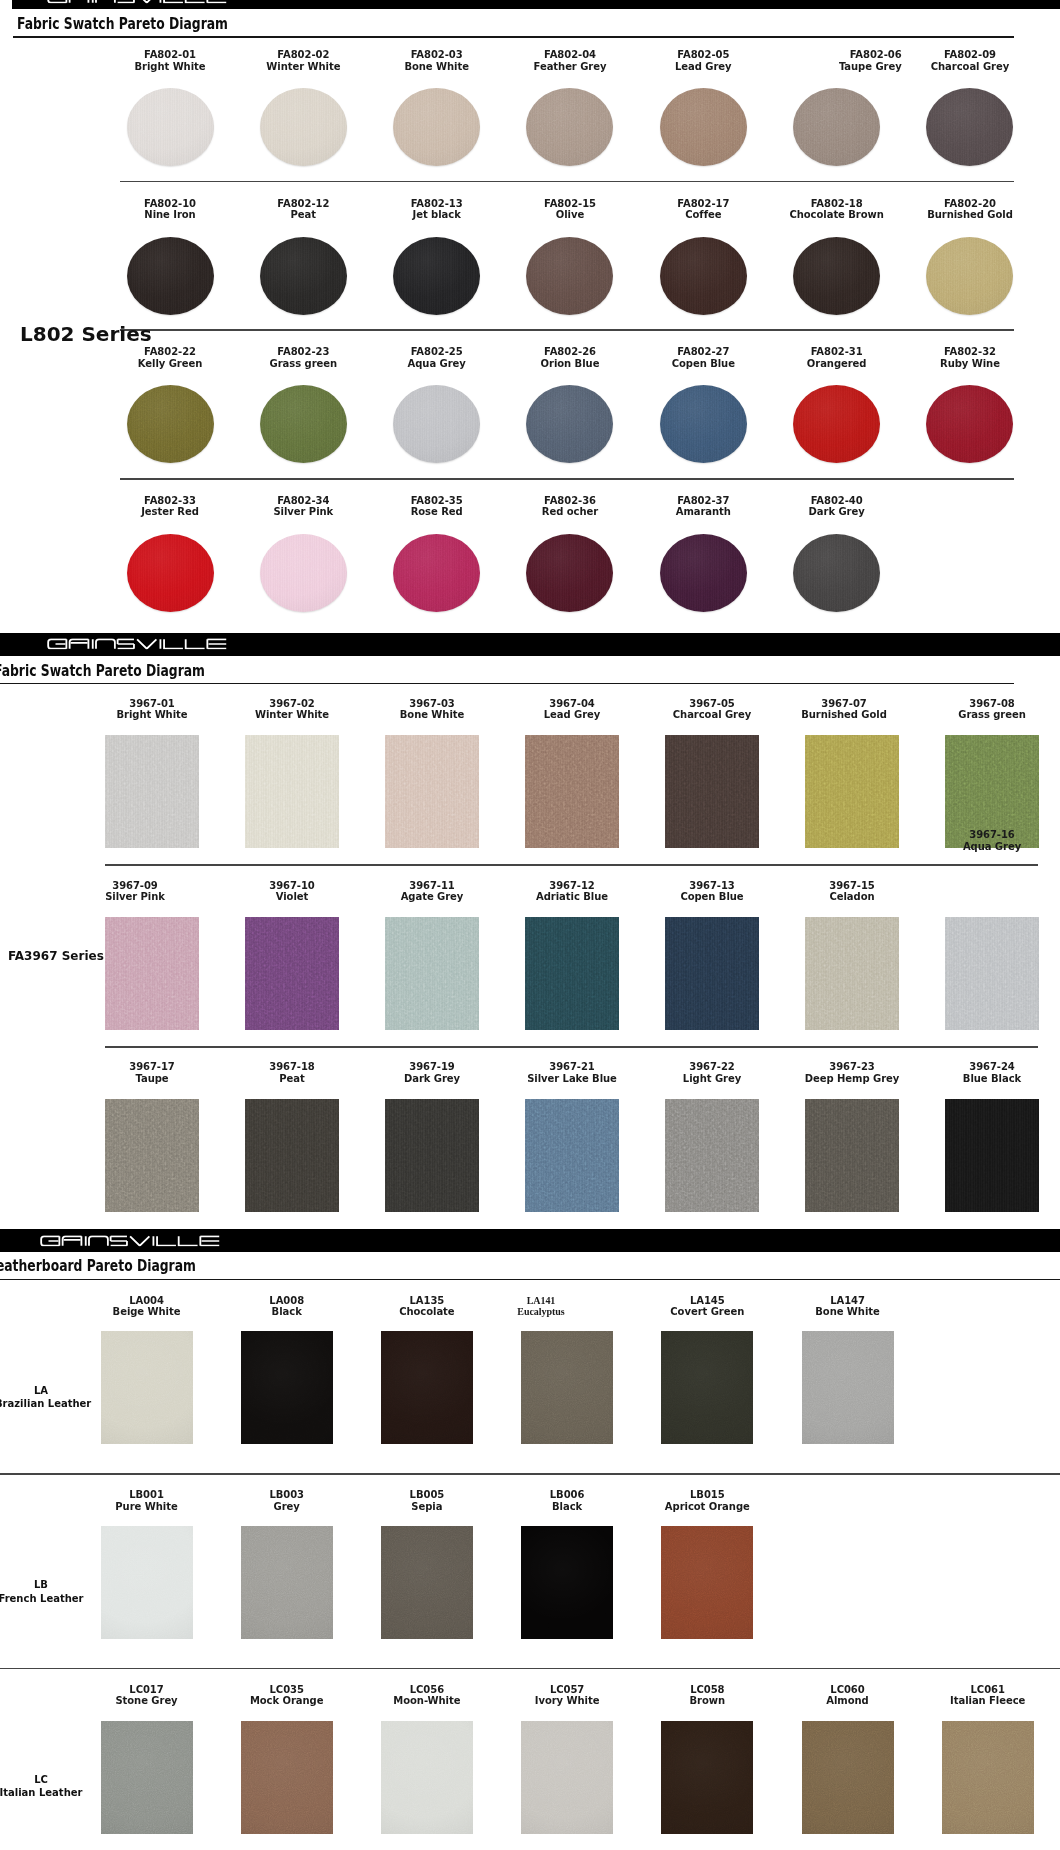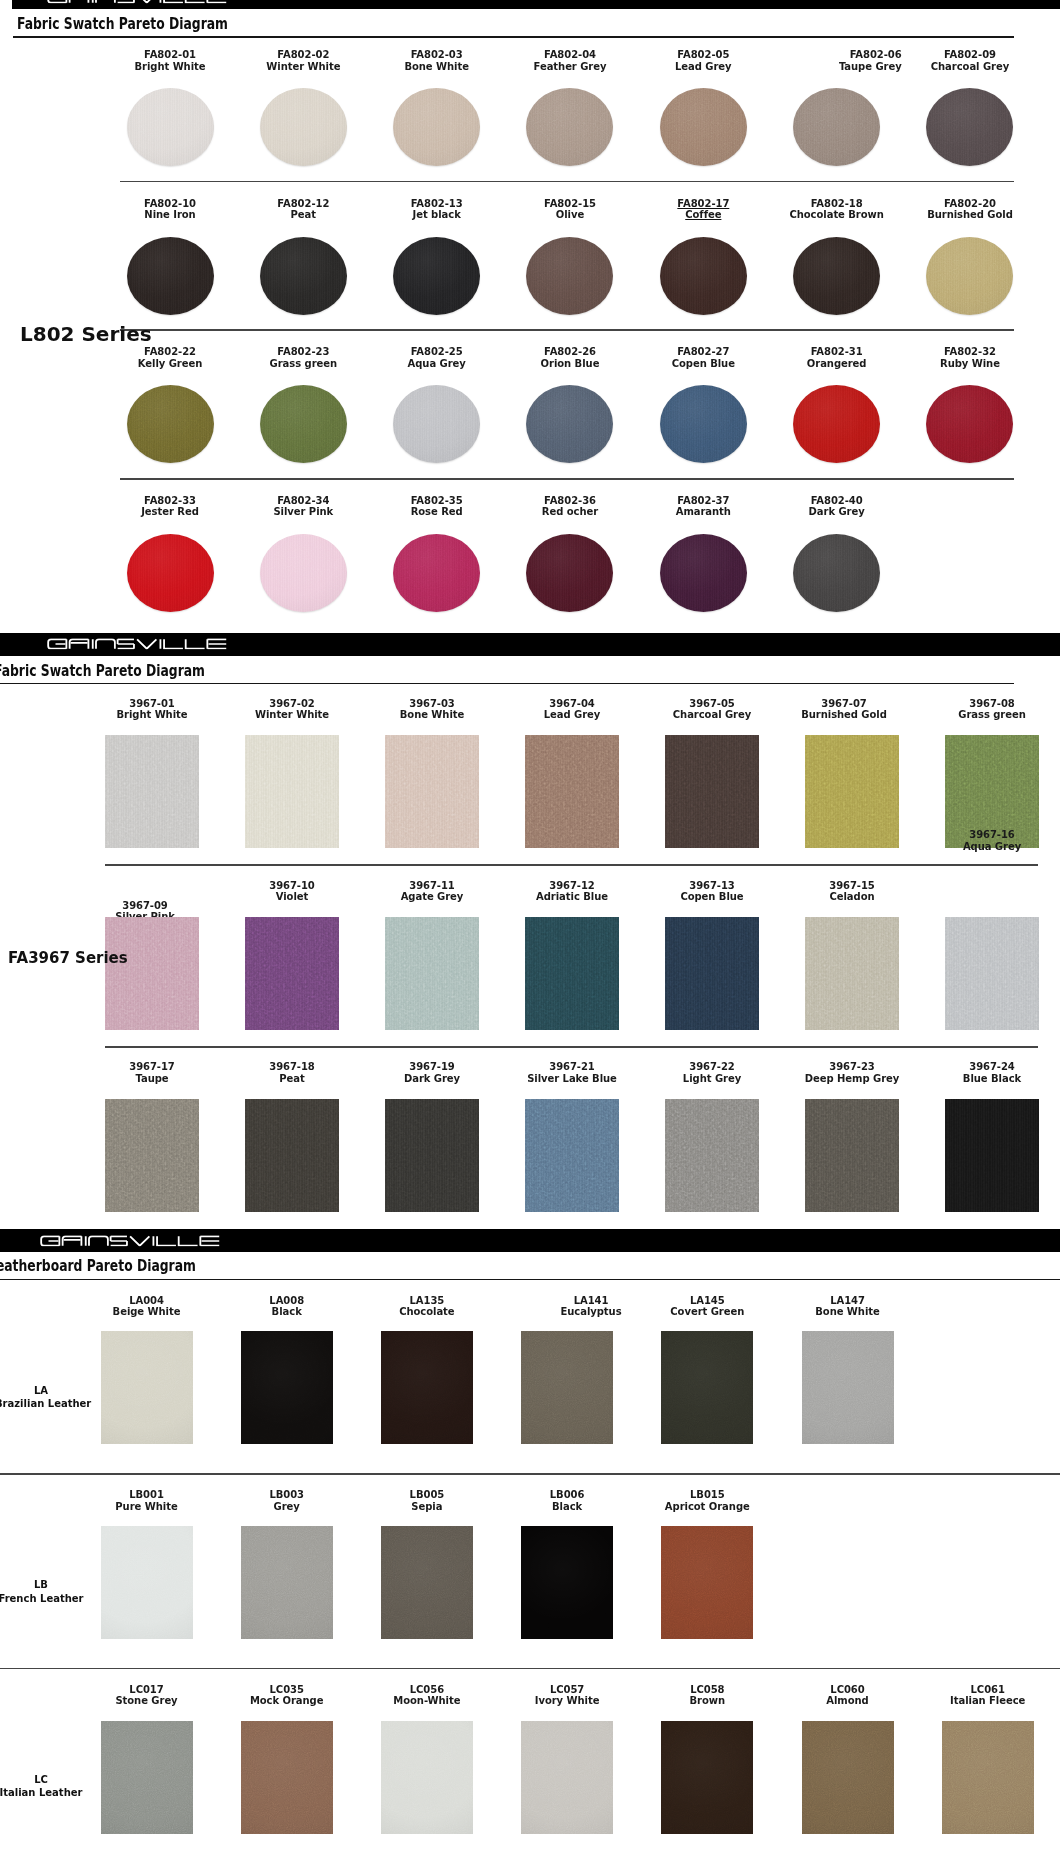--- a/index.html
+++ b/index.html
@@ -37,21 +37,21 @@
       rgba(255,255,255,.018) 0 1.1px, rgba(0,0,0,.016) 1.1px 2.3px);}
 .sw-linen::after{content:"";position:absolute;left:0;top:0;right:0;bottom:0;
   background-image:repeating-linear-gradient(90deg,
       rgba(255,255,255,.022) 0 1.2px, rgba(0,0,0,.019) 1.2px 2.4px);}
 .sw .tex{position:absolute;left:0;top:0;width:100%;height:100%;display:block;
   mix-blend-mode:overlay;}
 
 
 .series-label{position:absolute;font-weight:bold;color:#111;white-space:nowrap;}
 .series-l802{font-size:20px;}
-.series-fa3967{font-size:15px;}
+.series-fa3967{font-size:12px;}
 .grp{position:absolute;text-align:center;white-space:nowrap;color:#111;font-weight:bold;
   font-size:10px;line-height:13.6px;}
 .grp span{display:block;}
 .defs{position:absolute;width:0;height:0;overflow:hidden;}
 </style>
 </head>
 <body>
 
 <svg class="defs" aria-hidden="true">
     <defs>
@@ -207,21 +207,21 @@
         </div>
     <div class="cell" style="left:504.99px;top:197.6px;width:130px;">
       <span class="code">FA802-15</span>
       <span class="cname">Olive</span>
     </div>
     <div class="sw sw-circle sw-weave" style="left: 526.49px; top: 236.6px; width: 87px; height: 78px; background-color: rgb(98, 77, 71);">
           <svg class="tex" viewBox="0 0 87 78" preserveAspectRatio="none">
             <rect width="87" height="78" filter="url(#fabricTex)" opacity="0.6"></rect>
           </svg>
         </div>
-    <div class="cell" style="left:638.32px;top:197.6px;width:130px;text-decoration:underline;">
+    <div class="cell" style="left:638.32px;top:197.6px;width:130px;">
       <span class="code">FA802-17</span>
       <span class="cname">Coffee</span>
     </div>
     <div class="sw sw-circle sw-weave" style="left: 659.82px; top: 236.6px; width: 87px; height: 78px; background-color: rgb(59, 39, 35);">
           <svg class="tex" viewBox="0 0 87 78" preserveAspectRatio="none">
             <rect width="87" height="78" filter="url(#fabricTex)" opacity="0.6"></rect>
           </svg>
         </div>
     <div class="cell" style="left:771.65px;top:197.6px;width:130px;">
       <span class="code">FA802-18</span>
@@ -458,21 +458,21 @@
       <span class="cname">Grass green</span>
     </div>
     <div class="sw sw-linen" style="left: 945.25px; top: 734.9px; width: 93.5px; height: 113px; background-color: rgb(108, 128, 72);">
           <svg class="tex" viewBox="0 0 93.5 113" preserveAspectRatio="none">
             <rect width="93.5" height="113" filter="url(#weaveTex)" opacity="0.8"></rect>
           </svg>
         </div>
   </div>
   <div>
     <div class="sep" style="left:105px;top:1046.2px;width:933px;"></div>
-    <div class="cell" style="left:80px;top:879.5px;width:130px;margin-top:20px;">
+    <div class="cell" style="left:70px;top:879.5px;width:130px;">
       <span class="code">3967-09</span>
       <span class="cname">Silver Pink</span>
     </div>
     <div class="sw sw-linen" style="left: 105.25px; top: 916.7px; width: 93.5px; height: 113px; background-color: rgb(201, 159, 176);">
           <svg class="tex" viewBox="0 0 93.5 113" preserveAspectRatio="none">
             <rect width="93.5" height="113" filter="url(#weaveTex)" opacity="0.8"></rect>
           </svg>
         </div>
     <div class="cell" style="left:227px;top:879.5px;width:130px;">
       <span class="code">3967-10</span>
@@ -653,21 +653,21 @@
         </div>
     <div class="cell" style="left:361.9px;top:1294.6px;width:130px;">
       <span class="code">LA135</span>
       <span class="cname">Chocolate</span>
     </div>
     <div class="sw sw-leather" style="left: 380.9px; top: 1331.4px; width: 92px; height: 113px; background-color: rgb(35, 22, 18);">
           <svg class="tex" viewBox="0 0 92 113" preserveAspectRatio="none">
             <rect width="92" height="113" filter="url(#leatherTex)" opacity="0.75"></rect>
           </svg>
         </div>
-    <div class="cell" style="left:526px;top:1294.6px;width:130px;">
+    <div class="cell" style="left:476px;top:1294.6px;width:130px;font-family:Liberation Serif, serif;">
       <span class="code">LA141</span>
       <span class="cname">Eucalyptus</span>
     </div>
     <div class="sw sw-leather" style="left: 521.1px; top: 1331.4px; width: 92px; height: 113px; background-color: rgb(103, 96, 83);">
           <svg class="tex" viewBox="0 0 92 113" preserveAspectRatio="none">
             <rect width="92" height="113" filter="url(#leatherTex)" opacity="0.75"></rect>
           </svg>
         </div>
     <div class="cell" style="left:642.3px;top:1294.6px;width:130px;">
       <span class="code">LA145</span>

